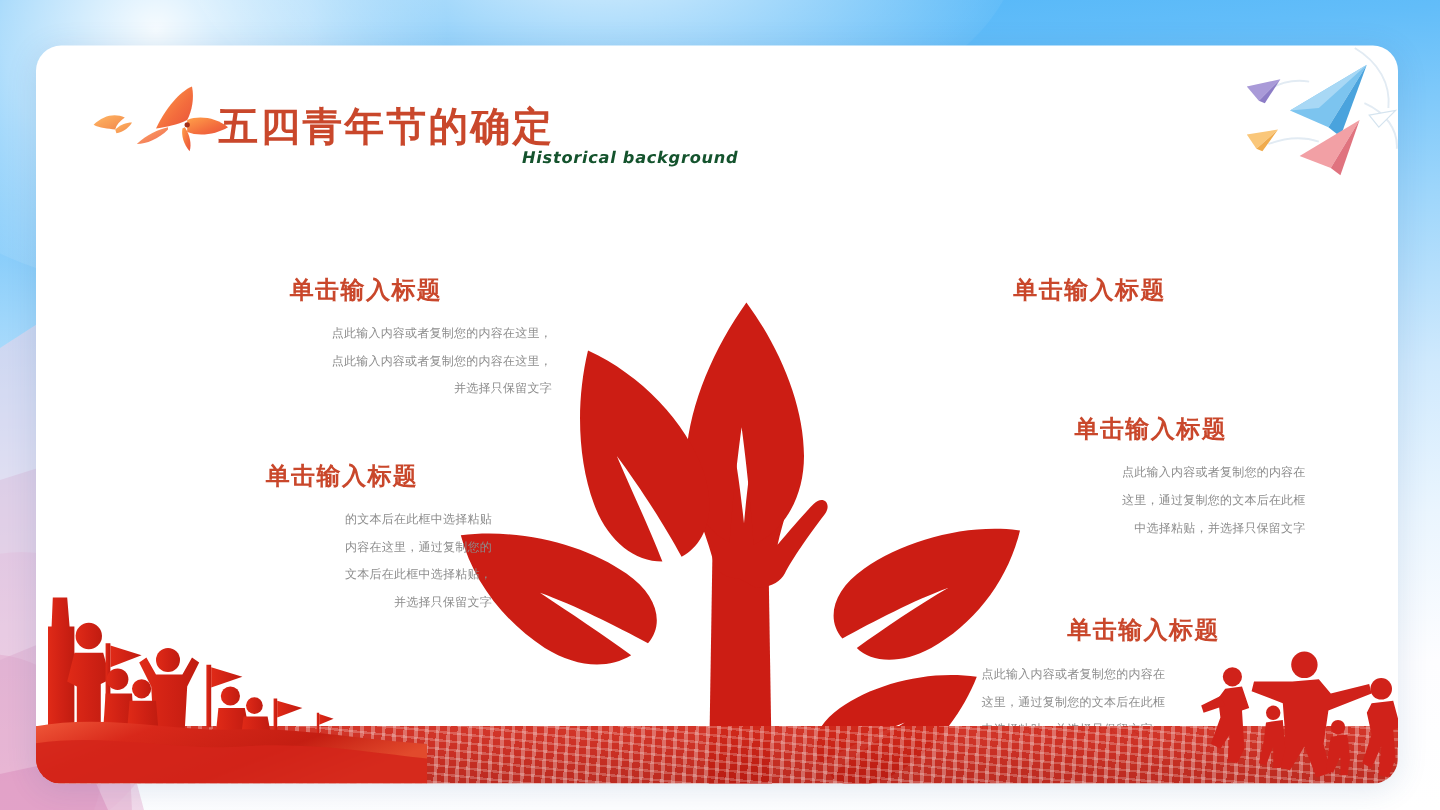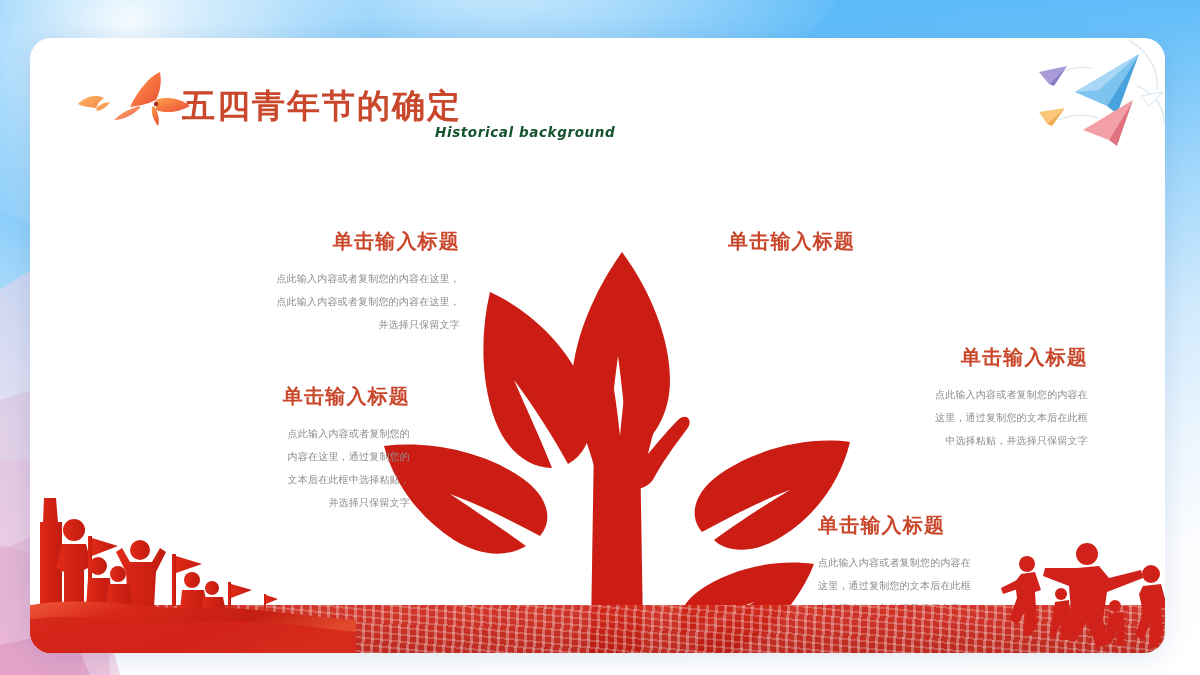--- a/index.html
+++ b/index.html
@@ -71,21 +71,21 @@
     left:352px; top:208px;
     width:470px; height:447px;
   }
   #tree svg{ display:block; width:100%; height:100%; }
 
   
   .blk{ position:absolute; }
   .blk h3{
     font-family:"DejaVu Sans","Liberation Sans",sans-serif;
     font-size:20px; font-weight:700; letter-spacing:1.2px;
-    color:#c9472b; margin:0 0 12px 0; white-space:nowrap;
+    color:#c9472b; margin:0 0 12px 0; white-space:nowrap;text-align:center;
   }
   .blk p{
     font-family:"DejaVu Sans","Liberation Sans",sans-serif;
     font-size:10px; line-height:23px; color:#8c8c8c;
     margin:0; letter-spacing:.2px;
   }
   .ta-r{ text-align:right; }
   .ta-l{ text-align:left; }
 
   
@@ -276,21 +276,21 @@
       <p>
         <span>点此输入内容或者复制您的内容在这里，</span><br>
         <span>点此输入内容或者复制您的内容在这里，</span><br>
         <span>并选择只保留文字</span>
       </p>
     </div>
 
     <div class="blk ta-r" id="blk-l2">
       <h3>单击输入标题</h3>
       <p>
-        <span>点此输入内容或者复制您的</span><br>
+        <span>的文本后在此框中选择粘贴</span><br>
         <span>内容在这里，通过复制您的</span><br>
         <span>文本后在此框中选择粘贴，</span><br>
         <span>并选择只保留文字</span>
       </p>
     </div>
 
     <div class="blk ta-l" id="blk-r1">
       <h3>单击输入标题</h3>
     </div>
 

